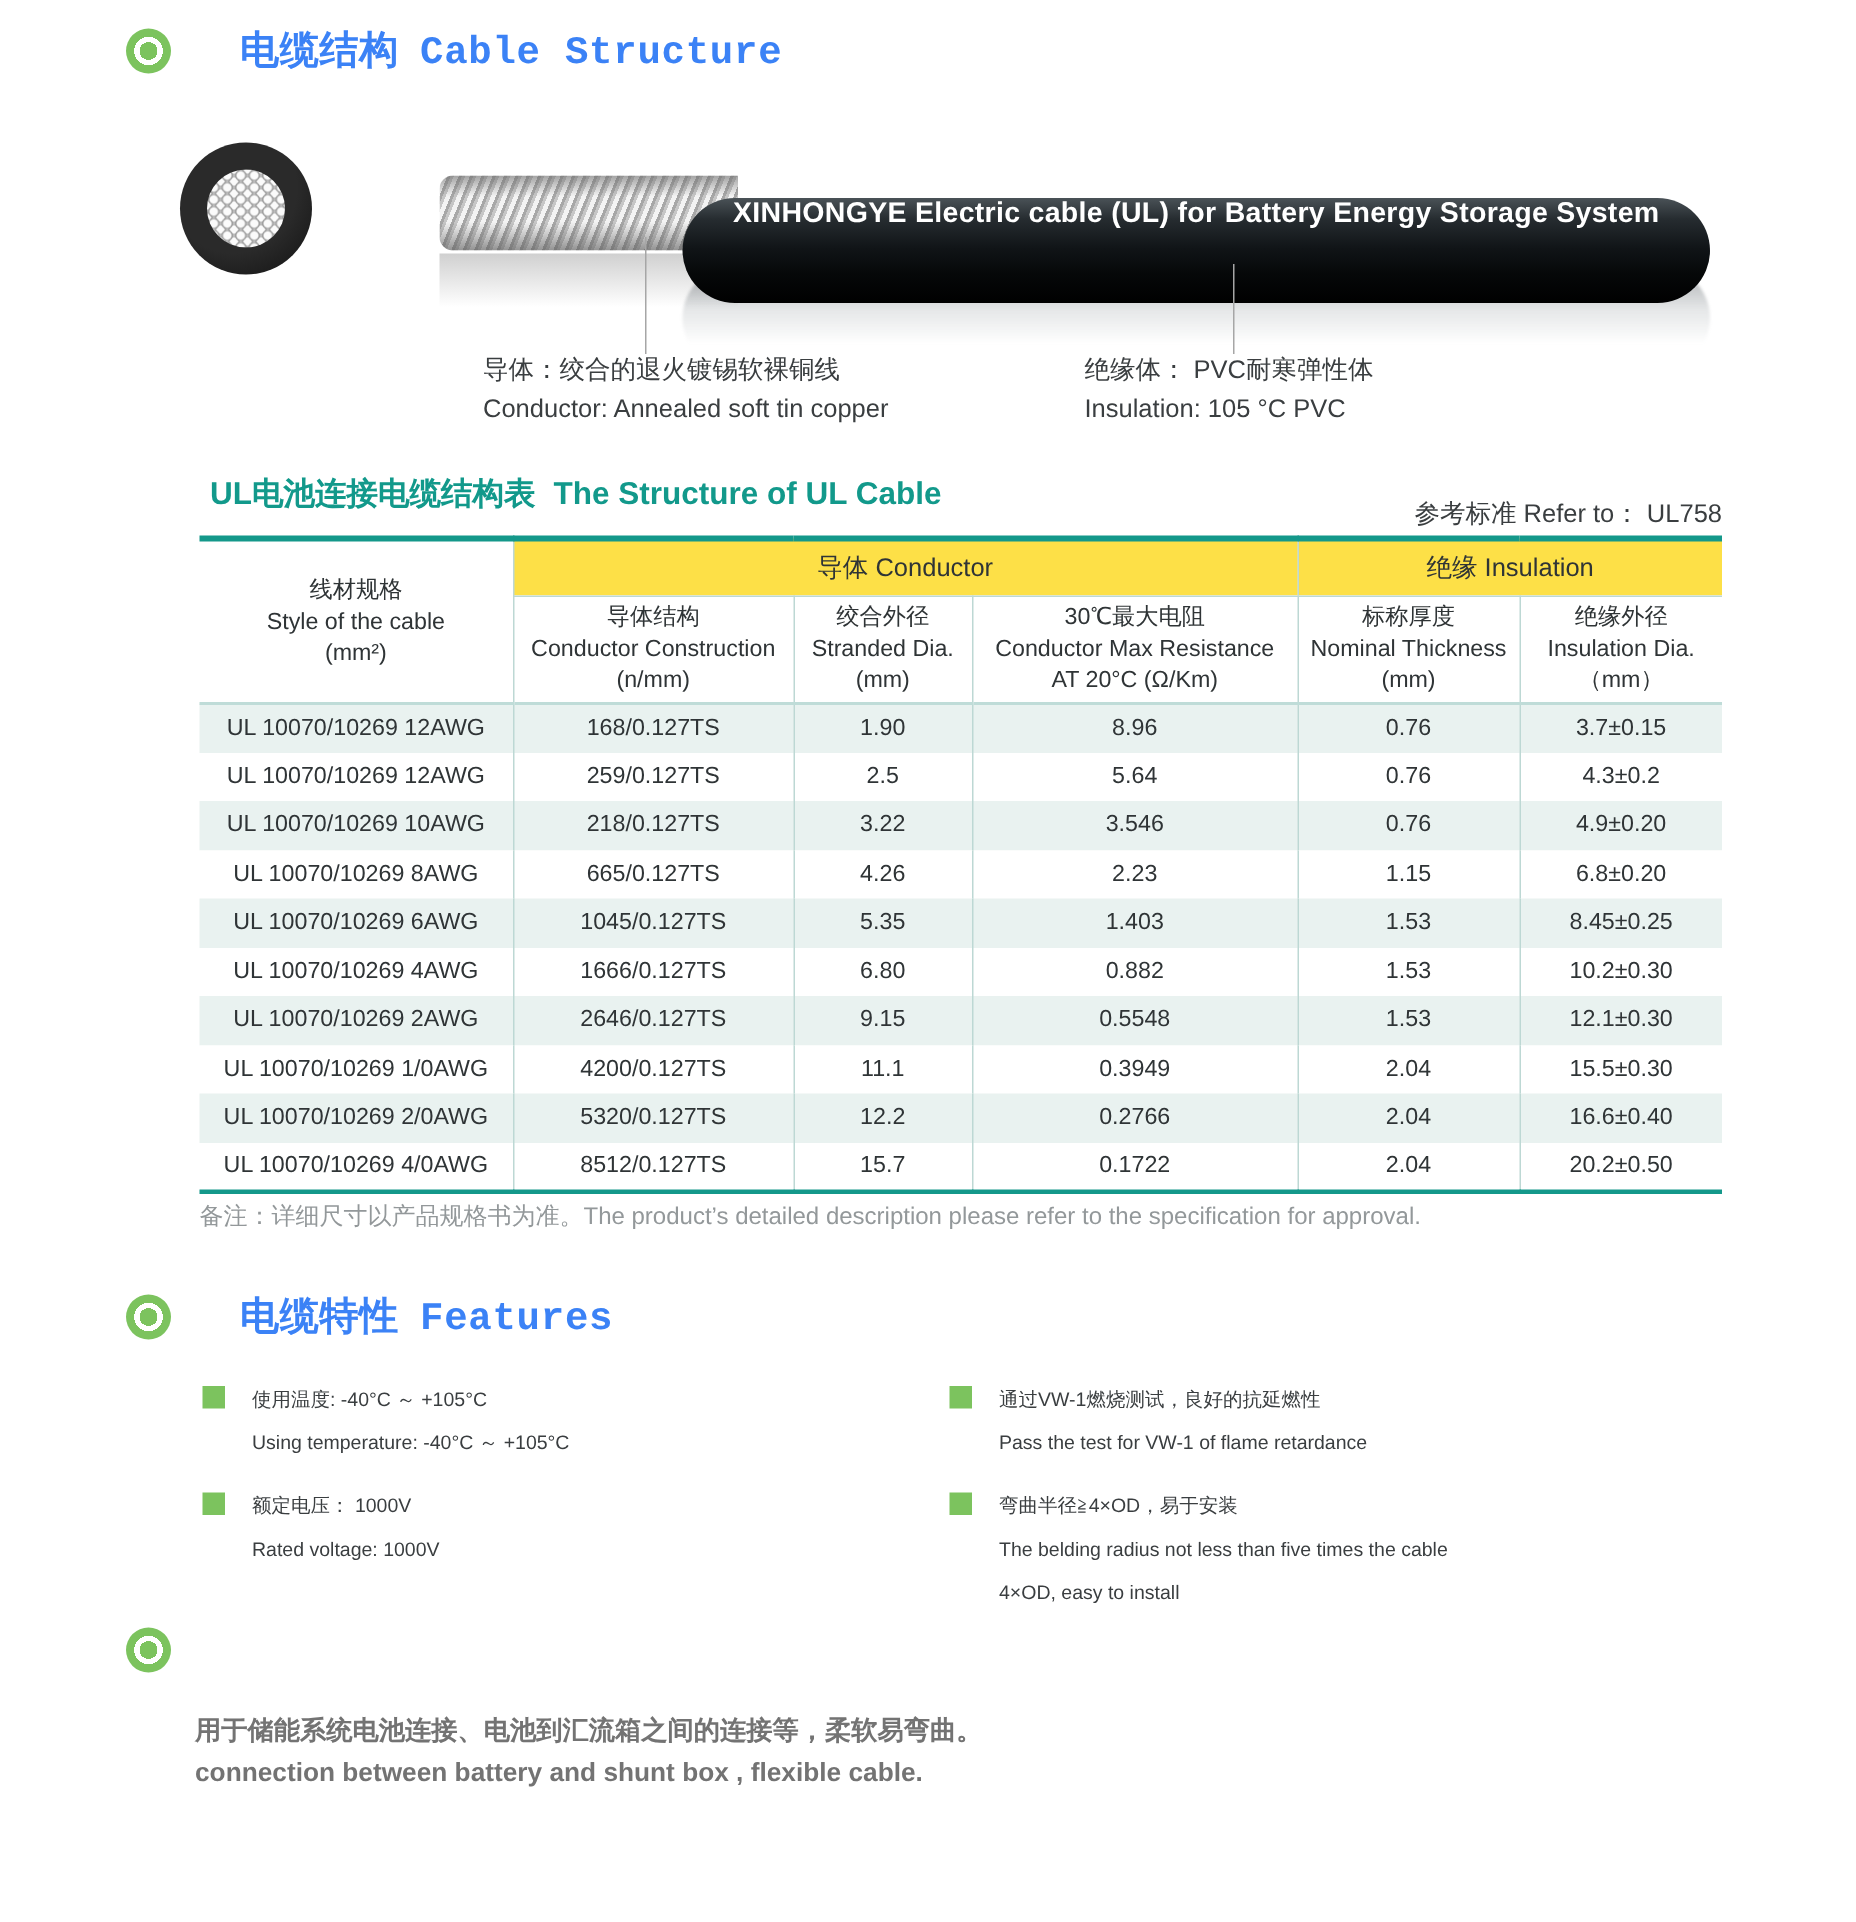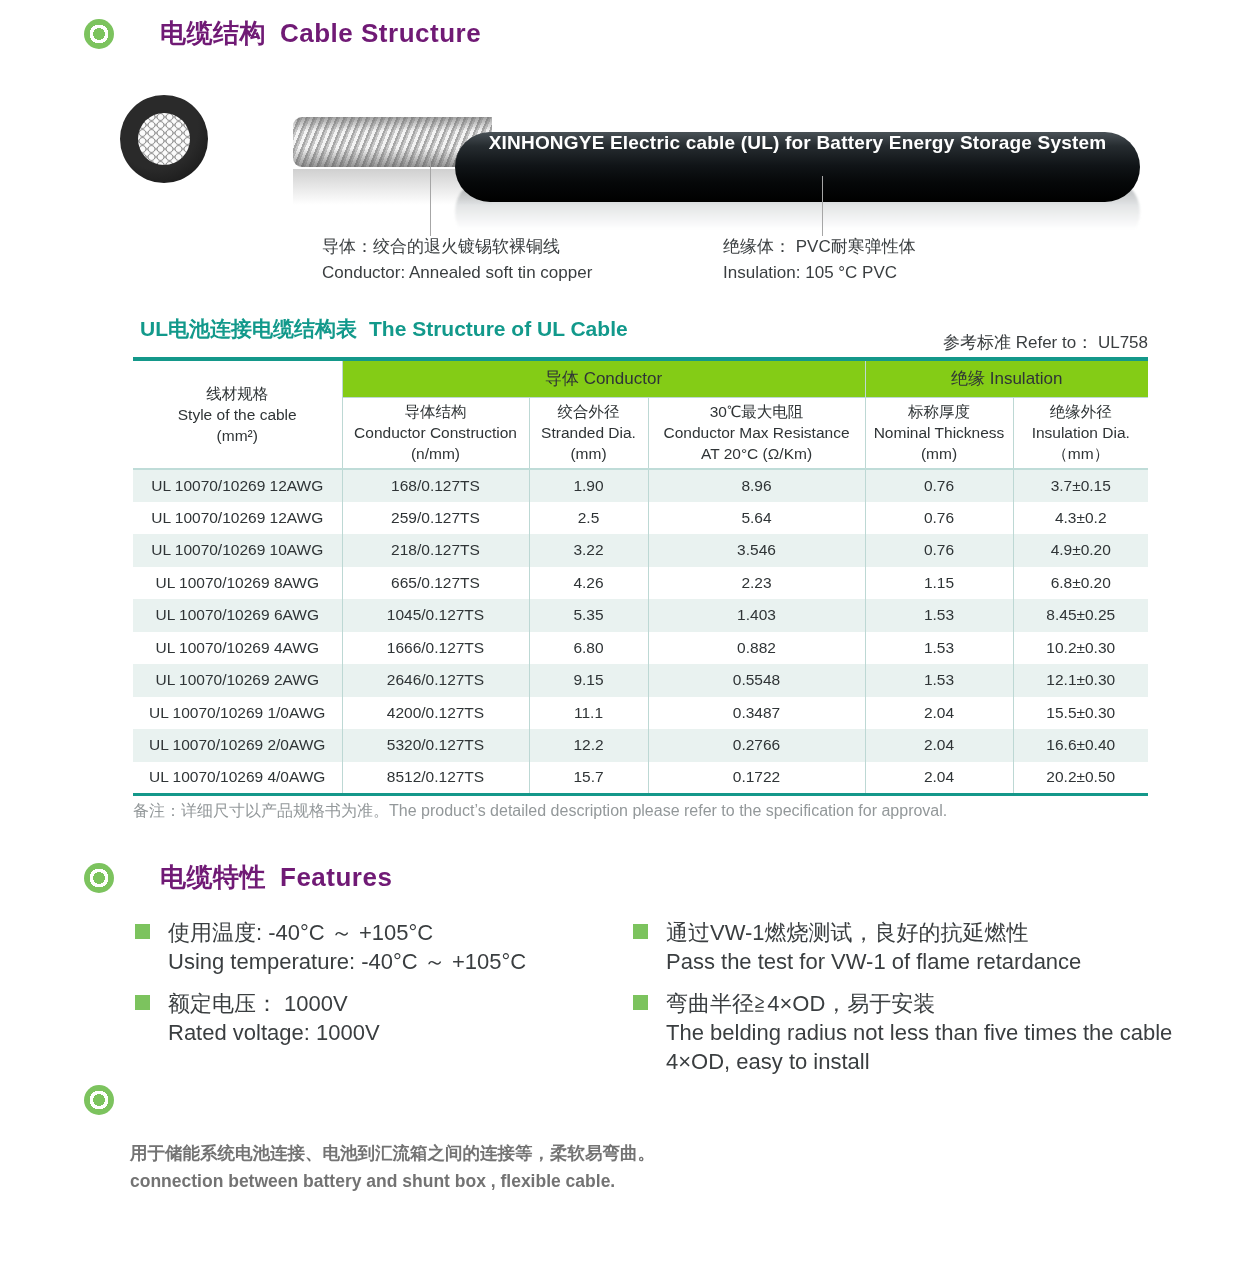--- a/index.html
+++ b/index.html
@@ -8,21 +8,21 @@
     position:relative; width:1237px; height:1281px; background:#ffffff;
     font-family:"Liberation Sans", sans-serif; color:#36393b; overflow:hidden;
   }
 
   
   .sec-heading { position:absolute; left:84px; display:flex; align-items:center; }
   .sec-icon {
     width:30px; height:30px; border-radius:50%; flex:0 0 30px;
     background:radial-gradient(circle at 50% 50%, #7cc35e 0 6px, #ffffff 6px 9.5px, #7cc35e 9.5px 15px);
   }
-  .sec-title { margin-left:46px; font-size:26px; font-weight:700; color:#701a75; letter-spacing:.5px; white-space:nowrap; }
+  .sec-title { margin-left:46px; font-size:26px; font-weight:700; color:#3b82f6; letter-spacing:.5px; white-space:nowrap;font-family:Liberation Mono, monospace; }
   .sec-title .en { margin-left:14px; }
 
   
   .figure { position:absolute; left:0; top:0; width:1237px; height:300px; }
   .cross-section {
     position:absolute; left:120px; top:95px; width:88px; height:88px; border-radius:50%;
     background:radial-gradient(circle at 40% 35%, #2a2a2a 0 55%, #111 100%);
   }
   .cross-core {
     position:absolute; left:18px; top:18px; width:52px; height:52px; border-radius:50%;
@@ -69,37 +69,37 @@
 
   
   .spec-table {
     position:absolute; left:133px; top:357px; width:1015px;
     border-collapse:collapse; table-layout:fixed;
     border-top:4px solid #14988a; border-bottom:3px solid #14988a;
     font-size:15.5px; color:#2f3436;
   }
   .spec-table th, .spec-table td { border-left:1px solid #bdd8d4; font-weight:400; text-align:center; vertical-align:middle; }
   .spec-table .edge { border-left:none; }
-  .spec-table thead .group-cell { height:38px; font-size:17px; border-bottom:1px solid #bdd8d4; background:#84cc16; }
+  .spec-table thead .group-cell { height:38px; font-size:17px; border-bottom:1px solid #bdd8d4; background:#fde047; }
   .spec-table thead .sub-cell { height:72px; background:#ffffff; }
   .spec-table thead tr:last-child th, .spec-table thead th[rowspan] { border-bottom:2px solid #bfdcd8; }
   .hcell-line { display:block; line-height:21px; }
   .spec-table tbody td { height:32.5px; }
   .spec-table tbody tr:nth-child(odd) td { background:#e9f2f0; }
   .spec-table tbody tr:nth-child(even) td { background:#ffffff; }
 
   .note { position:absolute; left:133px; top:801px; font-size:16px; color:#93989a; white-space:nowrap; }
 
   
   .features { position:absolute; left:135px; top:918px; width:1040px; display:flex; }
   .feat-col-left { width:498px; }
   .feat-col-right { flex:1; }
   .feat-item { display:flex; margin-bottom:13px; }
   .feat-bullet { flex:0 0 15px; width:15px; height:15px; background:#7cc35e; margin-top:6px; margin-right:18px; }
-  .feat-text { font-size:22px; line-height:29px; color:#3a3e40; }
+  .feat-text { font-size:13px; line-height:29px; color:#3a3e40; }
   .feat-text .zh, .feat-text .en, .feat-text .en2 { display:block; }
 
   
   .intro { position:absolute; left:130px; top:1139px; font-size:17.5px; line-height:28px; font-weight:700; color:#737373; }
   .intro .line { display:block; }
 </style>
 </head>
 <body>
 
 <div class="page">
@@ -239,21 +239,21 @@
         <td>2646/0.127TS</td>
         <td>9.15</td>
         <td>0.5548</td>
         <td>1.53</td>
         <td>12.1±0.30</td>
       </tr>
       <tr>
         <td class="edge">UL 10070/10269  1/0AWG</td>
         <td>4200/0.127TS</td>
         <td>11.1</td>
-        <td>0.3487</td>
+        <td>0.3949</td>
         <td>2.04</td>
         <td>15.5±0.30</td>
       </tr>
       <tr>
         <td class="edge">UL 10070/10269  2/0AWG</td>
         <td>5320/0.127TS</td>
         <td>12.2</td>
         <td>0.2766</td>
         <td>2.04</td>
         <td>16.6±0.40</td>

